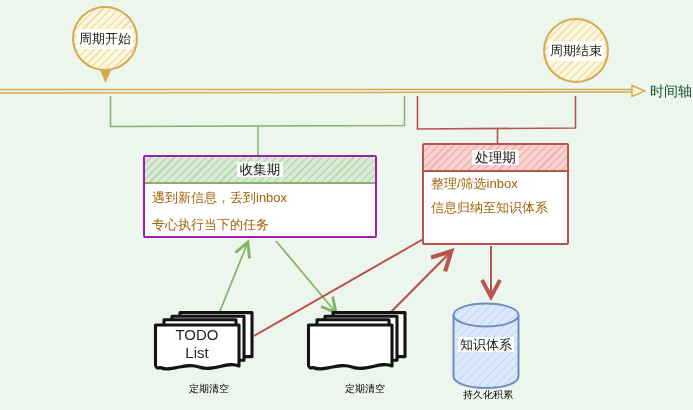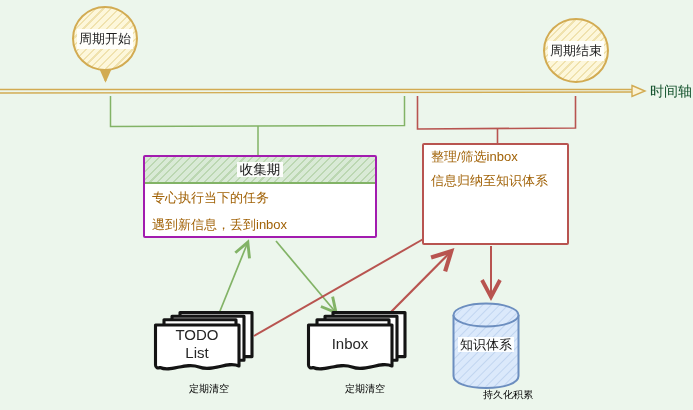--- a/index.html
+++ b/index.html
@@ -75,25 +75,26 @@
     <span class="lbl">周期开始</span>
   </div>
   <div class="cycle-circle" style="left:543px;top:18px;">
     <span class="lbl">周期结束</span>
   </div>
 
   <div class="axis-label" style="left:650px;top:83px;">时间轴</div>
 
   <div class="listbox green" style="left:143px;top:155px;width:234px;height:83px;">
     <div class="hdr"><span>收集期</span></div>
+    <div class="row">遇到新信息，丢到inbox</div>
     <div class="row">专心执行当下的任务</div>
-    <div class="row">遇到新信息，丢到inbox</div>
   </div>
 
   <div class="listbox red" style="left:422px;top:143px;width:147px;height:102px;">
+    <div class="hdr"><span>处理期</span></div>
     <div class="row">整理/筛选inbox</div>
     <div class="row">信息归纳至知识体系</div>
   </div>
 
   <svg class="abs" style="left:153px;top:311px;" width="104" height="68" viewBox="0 0 104 68">
     <g stroke="#141414" stroke-width="3.1" fill="#ffffff" stroke-linejoin="round">
       <rect x="27" y="1.6" width="72" height="44"></rect>
       <rect x="19" y="5.2" width="72" height="44"></rect>
       <rect x="11" y="8.8" width="72" height="44"></rect>
       <path d="M2.5,14 L86,14 L86,55 C74,49.5 60,61.5 46,56 C32,50.5 18,62 7,56.5 C4.5,57.5 2.5,56.5 2.5,54 Z"></path>
@@ -106,31 +107,30 @@
   <div class="caption" style="left:153px;top:382px;width:112px;">定期清空</div>
 
   <svg class="abs" style="left:306px;top:311px;" width="104" height="68" viewBox="0 0 104 68">
     <g stroke="#141414" stroke-width="3.1" fill="#ffffff" stroke-linejoin="round">
       <rect x="27" y="1.6" width="72" height="44"></rect>
       <rect x="19" y="5.2" width="72" height="44"></rect>
       <rect x="11" y="8.8" width="72" height="44"></rect>
       <path d="M2.5,14 L86,14 L86,55 C74,49.5 60,61.5 46,56 C32,50.5 18,62 7,56.5 C4.5,57.5 2.5,56.5 2.5,54 Z"></path>
     </g>
   </svg>
-  <div class="stack-text" style="left:306px;top:335px;width:88px;">Inbox</div>
   <div class="caption" style="left:310px;top:382px;width:110px;">定期清空</div>
 
   <svg class="abs" style="left:451px;top:302px;" width="70" height="88" viewBox="0 0 70 88">
     <defs>
       <pattern id="pBlue" width="6" height="6" patternUnits="userSpaceOnUse" patternTransform="rotate(45)">
         <rect width="6" height="6" fill="#dbe9fb"></rect>
         <line x1="0" y1="0" x2="0" y2="6" stroke="#bed3ef" stroke-width="1.8"></line>
       </pattern>
     </defs>
     <path d="M2.5,13 L2.5,74 C2.5,81 16,86 35,86 C54,86 67.5,81 67.5,74 L67.5,13" fill="url(#pBlue)" stroke="#6c8ebf" stroke-width="2"></path>
     <ellipse cx="35" cy="13" rx="32.5" ry="11.5" fill="url(#pBlue)" stroke="#6c8ebf" stroke-width="2"></ellipse>
   </svg>
   <div class="db-label" style="left:451px;top:336px;width:70px;">
     <span>知识体系</span>
   </div>
-  <div class="caption" style="left:443px;top:388px;width:90px;text-align:right;">持久化积累</div>
+  <div class="caption" style="left:443px;top:388px;width:90px;">持久化积累</div>
 
 </div>
 
 </body></html>

